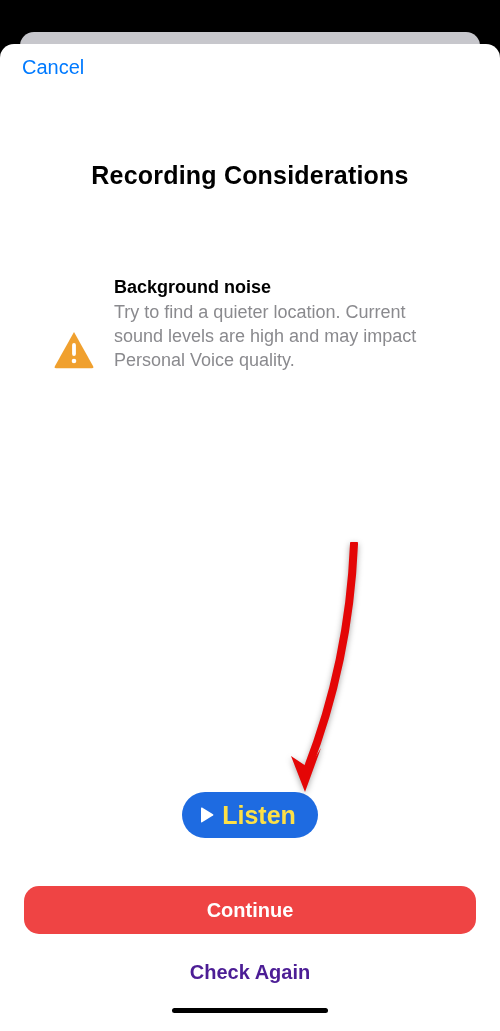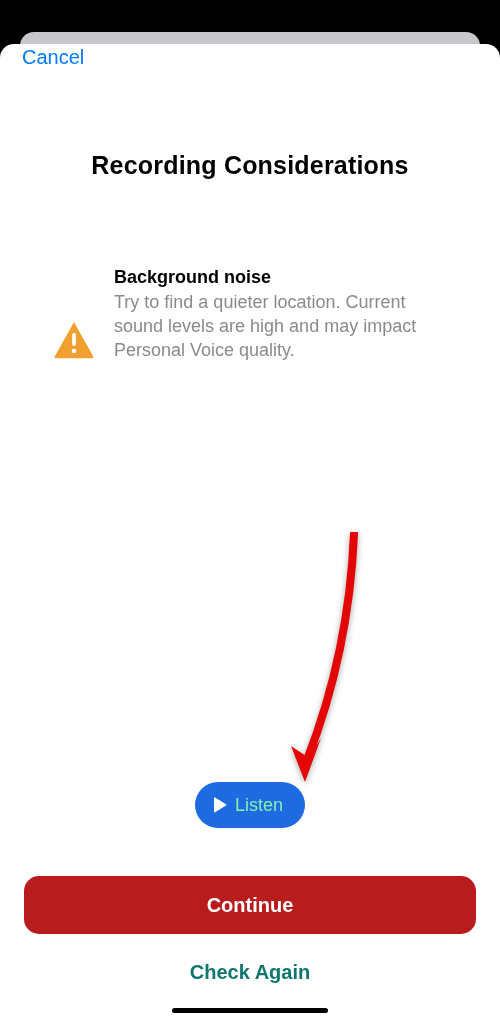--- a/index.html
+++ b/index.html
@@ -30,21 +30,21 @@
       top: 44px;
       left: 0;
       right: 0;
       bottom: 0;
       background: #fff;
       border-radius: 14px 14px 0 0;
       display: flex;
       flex-direction: column;
     }
     .nav-bar {
-      padding: 2px 22px 0;
+      padding: 12px 22px 0;
     }
     .cancel-btn {
       background: none;
       border: none;
       color: #007AFF;
       font-size: 20px;
       font-weight: 400;
       cursor: pointer;
       padding: 0;
     }
@@ -102,58 +102,58 @@
       border: none;
       border-radius: 24px;
       height: 46px;
       padding: 0 22px 0 18px;
       display: inline-flex;
       align-items: center;
       gap: 8px;
       cursor: pointer;
     }
     .listen-btn .label {
-      color: #86efac;
-      font-size: 18px;
-      font-weight: 400;
+      color: #fde047;
+      font-size: 25px;
+      font-weight: 700;
     }
     .play-icon {
       width: 14px;
       height: 16px;
       display: block;
     }
     .annotation-arrow {
       position: absolute;
       left: 267px;
       top: -250px;
       width: 70px;
       height: 252px;
       pointer-events: none;
       filter: drop-shadow(0 2px 3px rgba(0,0,0,0.35));
     }
     .footer {
       padding: 0 24px 18px;
     }
     .continue-btn {
       width: 100%;
-      height: 58px;
-      background: #b91c1c;
+      height: 48px;
+      background: #ef4444;
       border: none;
       border-radius: 15px;
       color: #fff;
       font-size: 20px;
       font-weight: 600;
       cursor: pointer;
     }
     .check-again-btn {
       width: 100%;
       height: 56px;
       background: none;
       border: none;
-      color: #0f766e;
+      color: #4c1d95;
       font-size: 20px;
       font-weight: 600;
       cursor: pointer;
       margin-top: 10px;
     }
     .home-indicator {
       width: 156px;
       height: 5px;
       background: #000;
       border-radius: 3px;

